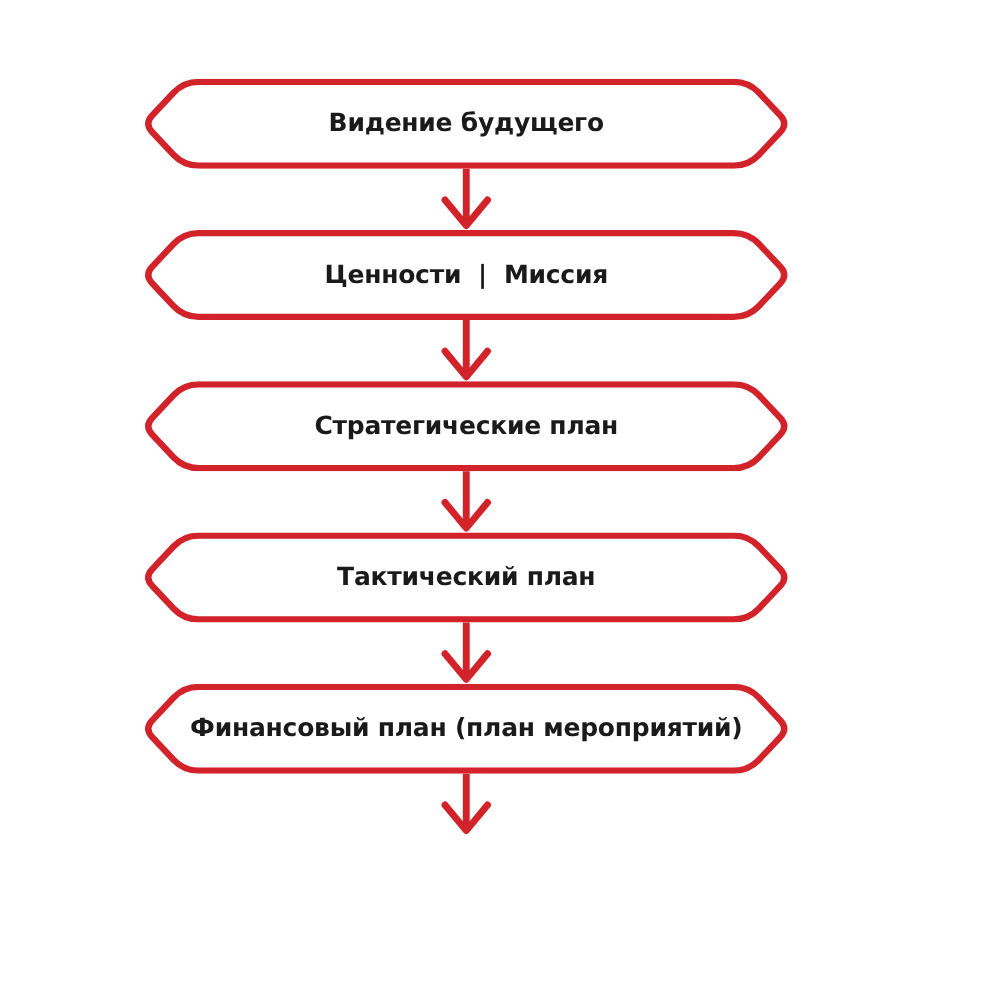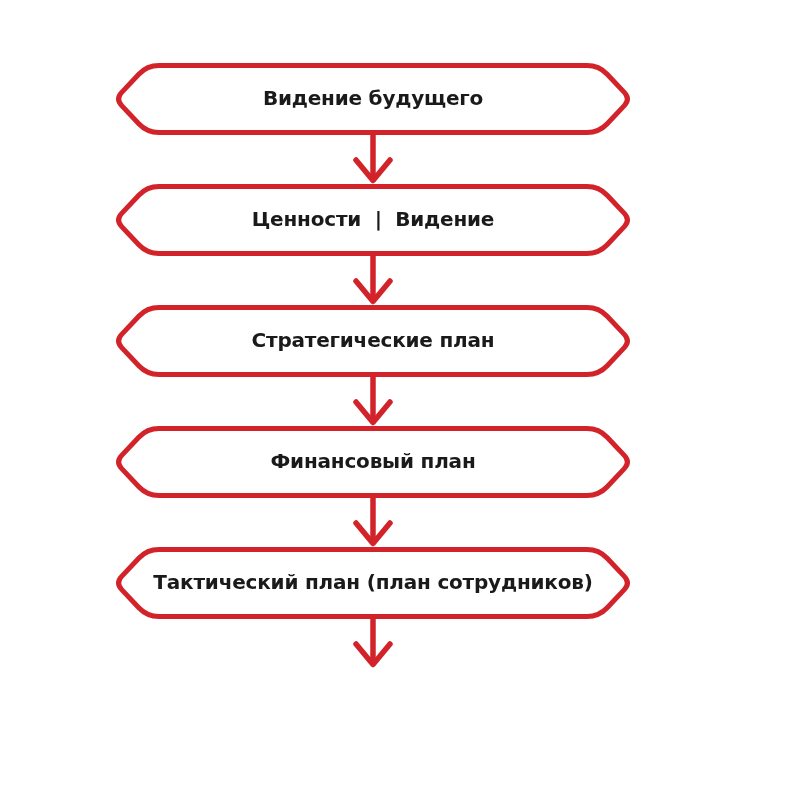--- a/index.html
+++ b/index.html
@@ -73,21 +73,21 @@
 
   <svg class="arrow" viewBox="0 0 44 49" aria-hidden="true">
     <line x1="22" y1="0" x2="22" y2="44"></line>
     <polyline points="5,25 22,45.5 39,25"></polyline>
   </svg>
 
   <div class="node">
     <svg class="node-shape" viewBox="0 0 520 72" aria-hidden="true">
       <path d="M 46 2.5 L 474 2.5 Q 486 2.5 494.2 11.2 L 511.3 29.4 Q 517.5 36 511.3 42.6 L 494.2 60.8 Q 486 69.5 474 69.5 L 46 69.5 Q 34 69.5 25.8 60.8 L 8.7 42.6 Q 2.5 36 8.7 29.4 L 25.8 11.2 Q 34 2.5 46 2.5 Z"></path>
     </svg>
-    <span class="node-label">Ценности  |  Видение</span>
+    <span class="node-label">Ценности  |  Миссия</span>
   </div>
 
   <svg class="arrow" viewBox="0 0 44 49" aria-hidden="true">
     <line x1="22" y1="0" x2="22" y2="44"></line>
     <polyline points="5,25 22,45.5 39,25"></polyline>
   </svg>
 
   <div class="node">
     <svg class="node-shape" viewBox="0 0 520 72" aria-hidden="true">
       <path d="M 46 2.5 L 474 2.5 Q 486 2.5 494.2 11.2 L 511.3 29.4 Q 517.5 36 511.3 42.6 L 494.2 60.8 Q 486 69.5 474 69.5 L 46 69.5 Q 34 69.5 25.8 60.8 L 8.7 42.6 Q 2.5 36 8.7 29.4 L 25.8 11.2 Q 34 2.5 46 2.5 Z"></path>
@@ -97,33 +97,33 @@
 
   <svg class="arrow" viewBox="0 0 44 49" aria-hidden="true">
     <line x1="22" y1="0" x2="22" y2="44"></line>
     <polyline points="5,25 22,45.5 39,25"></polyline>
   </svg>
 
   <div class="node">
     <svg class="node-shape" viewBox="0 0 520 72" aria-hidden="true">
       <path d="M 46 2.5 L 474 2.5 Q 486 2.5 494.2 11.2 L 511.3 29.4 Q 517.5 36 511.3 42.6 L 494.2 60.8 Q 486 69.5 474 69.5 L 46 69.5 Q 34 69.5 25.8 60.8 L 8.7 42.6 Q 2.5 36 8.7 29.4 L 25.8 11.2 Q 34 2.5 46 2.5 Z"></path>
     </svg>
-    <span class="node-label">Финансовый план</span>
+    <span class="node-label">Тактический план</span>
   </div>
 
   <svg class="arrow" viewBox="0 0 44 49" aria-hidden="true">
     <line x1="22" y1="0" x2="22" y2="44"></line>
     <polyline points="5,25 22,45.5 39,25"></polyline>
   </svg>
 
   <div class="node">
     <svg class="node-shape" viewBox="0 0 520 72" aria-hidden="true">
       <path d="M 46 2.5 L 474 2.5 Q 486 2.5 494.2 11.2 L 511.3 29.4 Q 517.5 36 511.3 42.6 L 494.2 60.8 Q 486 69.5 474 69.5 L 46 69.5 Q 34 69.5 25.8 60.8 L 8.7 42.6 Q 2.5 36 8.7 29.4 L 25.8 11.2 Q 34 2.5 46 2.5 Z"></path>
     </svg>
-    <span class="node-label">Тактический план (план сотрудников)</span>
+    <span class="node-label">Финансовый план (план мероприятий)</span>
   </div>
 
   <svg class="arrow" viewBox="0 0 44 49" aria-hidden="true">
     <line x1="22" y1="0" x2="22" y2="44"></line>
     <polyline points="5,25 22,45.5 39,25"></polyline>
   </svg>
 
 
 </div>
 

